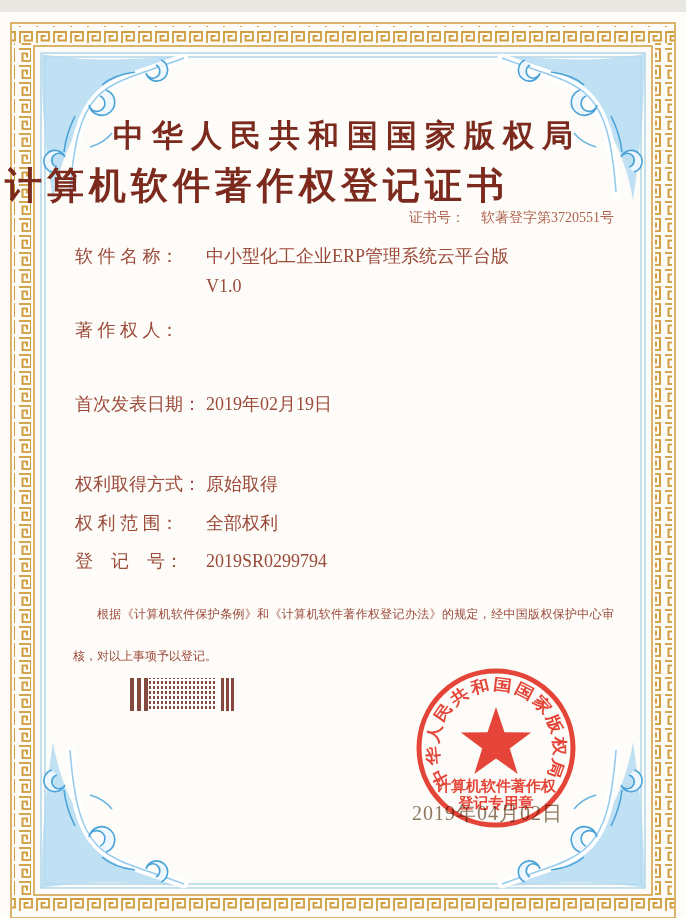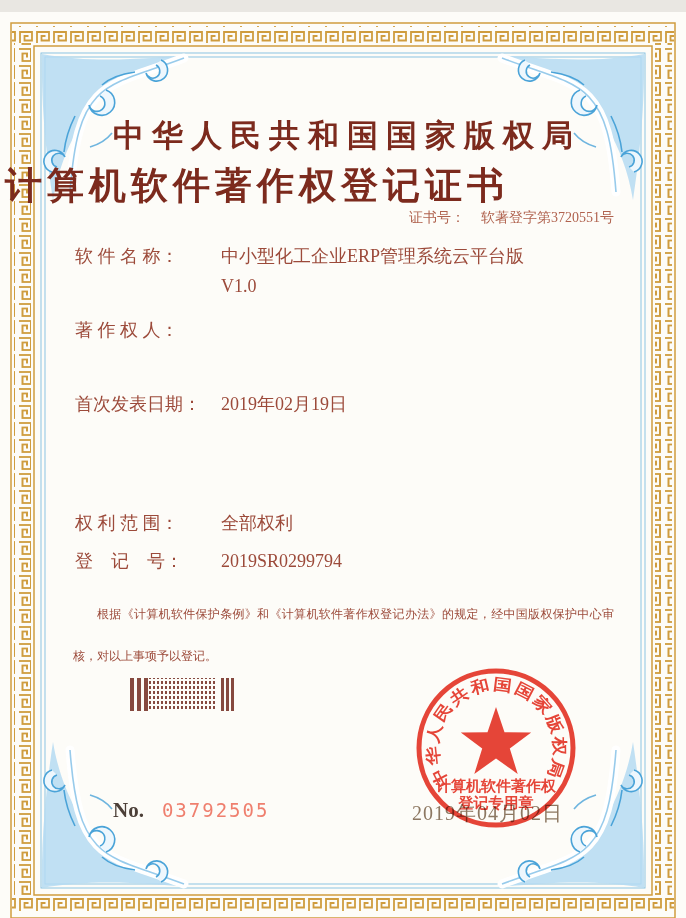--- a/index.html
+++ b/index.html
@@ -27,21 +27,21 @@
     left:0; right:0; top:149px; text-align:left;
     font-size:37px; font-weight:bold; letter-spacing:5px; text-indent:5px;
     color:var(--title);
   }
   .certno{
     top:197px; right:72px; display:flex; gap:16px;
     font-size:14px; color:#b0624e;
   }
   .field{
     left:75px; display:flex; align-items:flex-start;
-    font-size:18px; color:var(--ink); line-height:30px;gap:15px;
+    font-size:18px; color:var(--ink); line-height:30px;
   }
   .field .lbl{width:131px; flex:none;}
   .field .val span{display:block;}
   .statement{
     left:73px; top:581px; width:541px;
     font-size:12px; line-height:42px; color:var(--ink);
     text-align:justify; text-indent:2em;
   }
   .barcode{
     left:130px; top:666px; width:106px; height:33px;
@@ -141,20 +141,26 @@
   </div>
   <div class="abs field" style="top:303px">
     <span class="lbl">著 作 权 人：</span>
   </div>
   <div class="abs field" style="top:377px">
     <span class="lbl">首次发表日期：</span>
     <span class="val">
         <span>2019年02月19日</span>
       </span>
   </div>
+  <div class="abs field" style="top:457px">
+    <span class="lbl">权利取得方式：</span>
+    <span class="val">
+        <span>原始取得</span>
+      </span>
+  </div>
   <div class="abs field" style="top:496px">
     <span class="lbl">权 利 范 围：</span>
     <span class="val">
         <span>全部权利</span>
       </span>
   </div>
   <div class="abs field" style="top:534px">
     <span class="lbl">登　记　号：</span>
     <span class="val">
         <span>2019SR0299794</span>
@@ -169,18 +175,14 @@
 
   <svg class="abs seal" viewBox="0 0 168 168" aria-hidden="true">
     <circle class="ring" cx="84" cy="84" r="77"></circle>
     <polygon class="star" points="84,43 92.5,68.3 119.2,68.6 97.8,84.5 105.7,109.9 84,94.5 62.3,109.9 70.2,84.5 48.8,68.6 75.5,68.3"></polygon>
     <path id="sealArc" d="M37.7,118.9 A58,58 0 1 1 130.3,118.9" fill="none"></path>
     <text class="arc"><textPath href="#sealArc" startOffset="0" textLength="250" lengthAdjust="spacingAndGlyphs">中华人民共和国国家版权局</textPath></text>
     <text class="l1" x="84" y="127" text-anchor="middle">计算机软件著作权</text>
     <text class="l2" x="84" y="144" text-anchor="middle">登记专用章</text>
   </svg>
 
-  <div class="abs no-row">
-    <span class="no-label">No.</span>
-    <span class="no-value">03792505</span>
-  </div>
 
 </div>
 
 </body></html>

